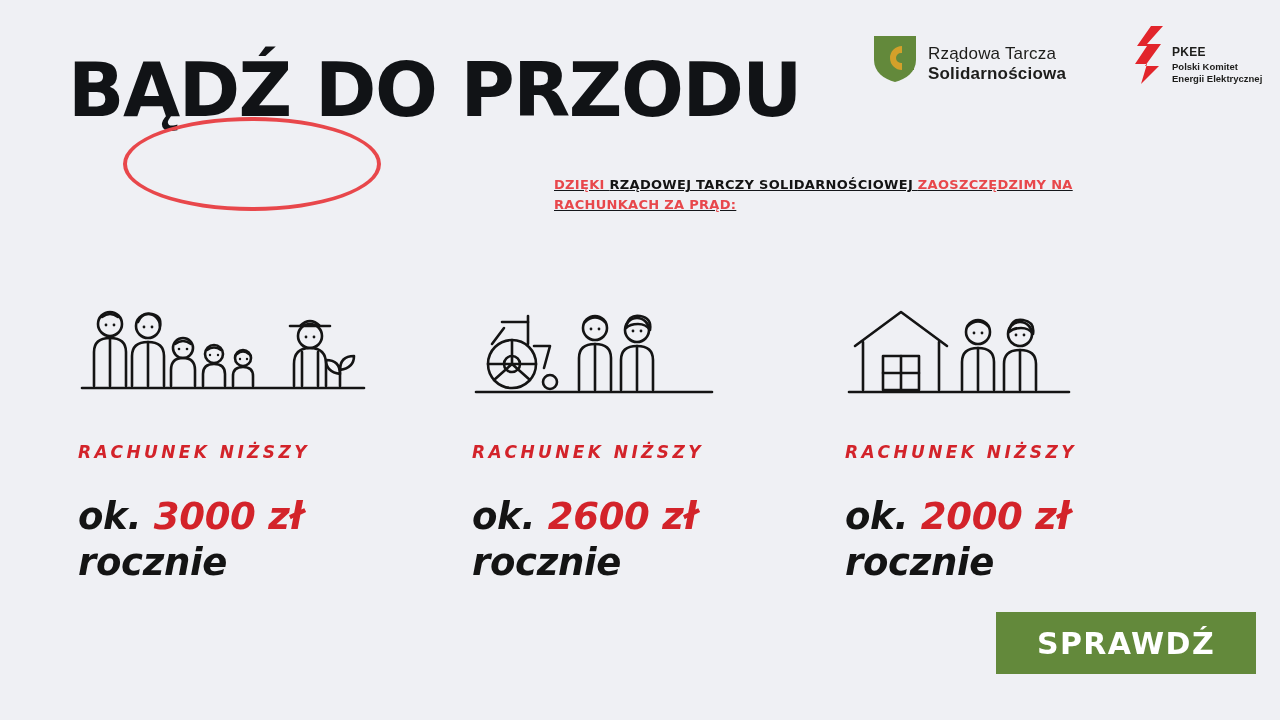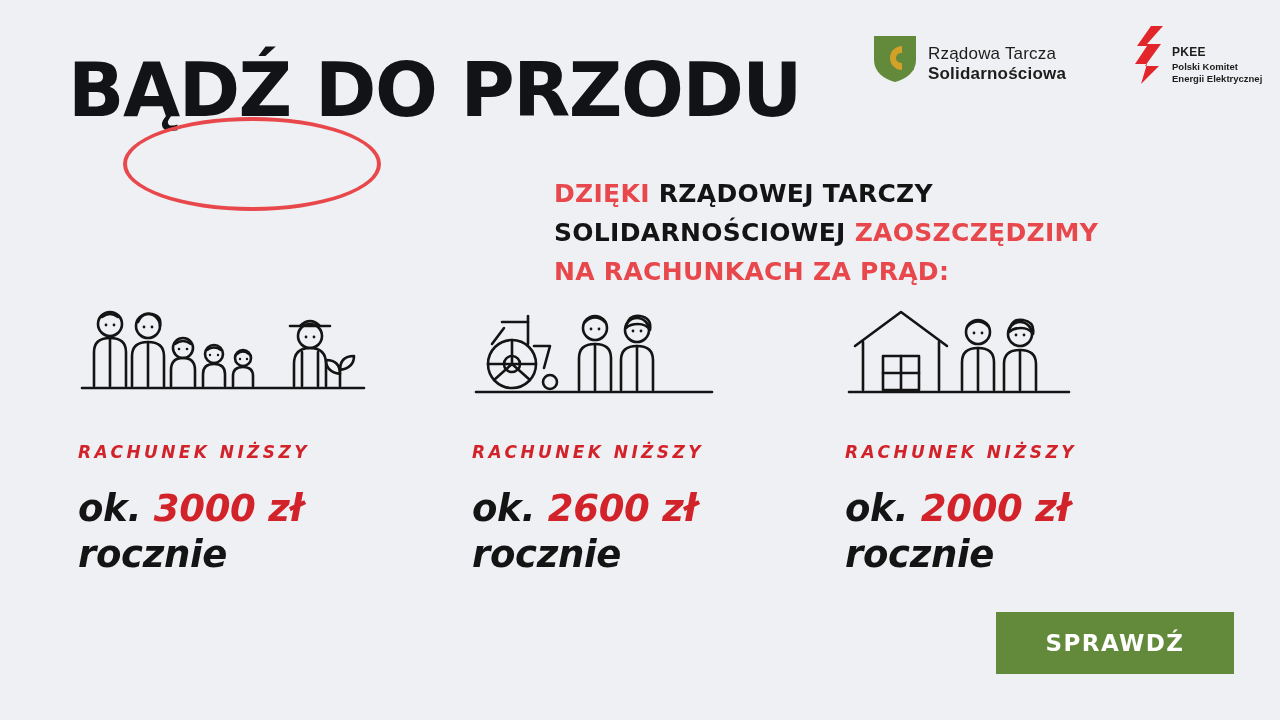--- a/index.html
+++ b/index.html
@@ -119,24 +119,25 @@
   }
 
   
   .subcopy {
     position: absolute;
     left: 554px;
     top: 175px;
     width: 580px;
     font-family: "DejaVu Sans", sans-serif;
     font-weight: 700;
-    font-size: 25px;
+    font-size: 13px;
     line-height: 1.55;
     letter-spacing: .3px;
     text-transform: uppercase;
+    text-decoration: underline;
   }
   .c-red { color: #e8474b; }
   .c-dark { color: #141414; }
 
   
   .cols {
     position: absolute;
     left: 0;
     top: 300px;
     width: 1280px;
@@ -160,43 +161,43 @@
   .kicker {
     margin-top: 30px;
     font-family: "DejaVu Sans", sans-serif;
     font-size: 17px;
     font-weight: 700;
     letter-spacing: 3.4px;
     color: #d3232a;
     text-transform: uppercase;
   }
   .amount {
-    margin-top: 24px;
+    margin-top: 32px;
     font-family: "DejaVu Sans", sans-serif;
     font-weight: 700;
     font-size: 37px;
     line-height: 1.25;
     color: #141414;
     letter-spacing: -0.3px;
   }
   .amount .val { color: #d3232a; }
 
   
   .cta {
     position: absolute;
     left: 996px;
     top: 612px;
-    width: 238px;
+    width: 260px;
     height: 62px;
     background: #63893b;
     border: none;
     color: #ffffff;
     font-family: "DejaVu Sans", sans-serif;
     font-weight: 700;
-    font-size: 23px;
+    font-size: 30px;
     letter-spacing: 1.4px;
     text-transform: uppercase;
     cursor: pointer;
     display: flex;
     align-items: center;
     justify-content: center;
   }
 </style>
 </head>
 <body>

